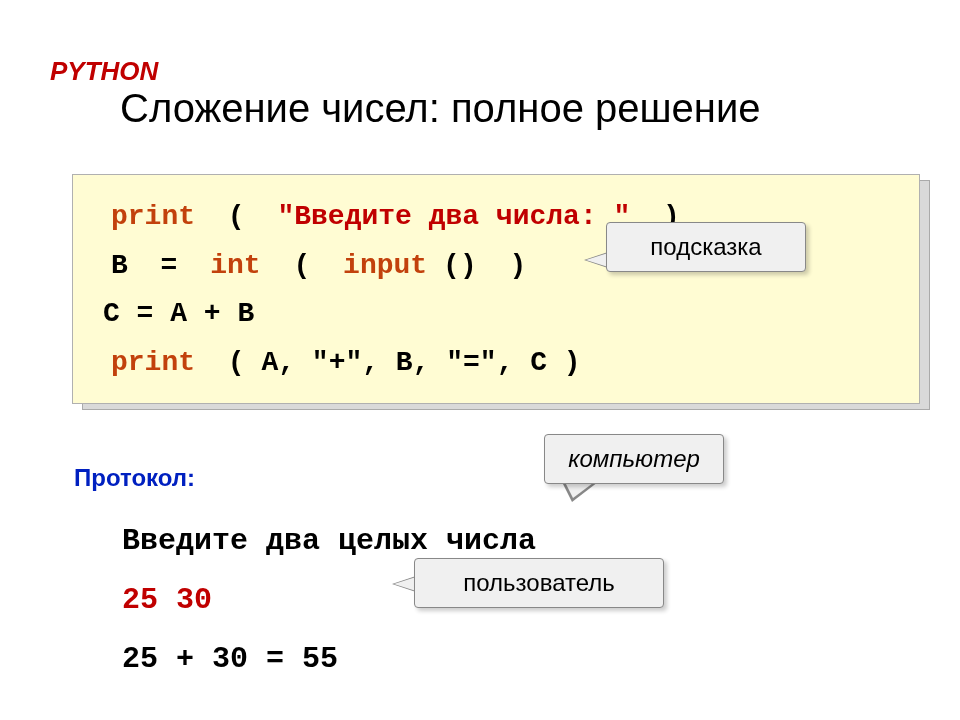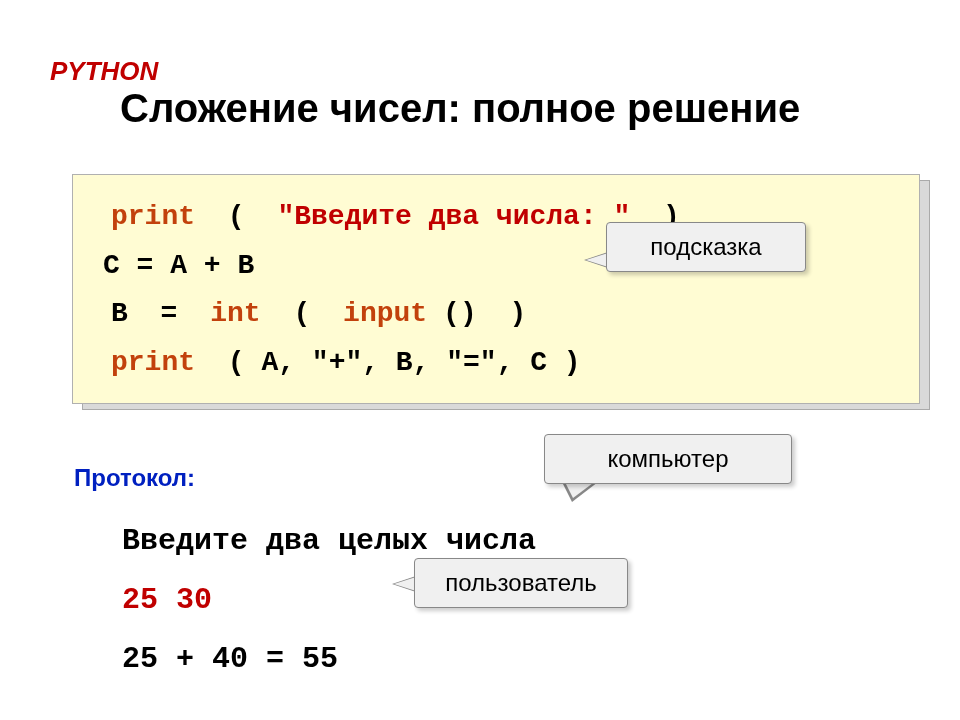--- a/index.html
+++ b/index.html
@@ -19,21 +19,21 @@
       font-size: 26px;
       font-weight: bold;
       font-style: italic;
     }
     .title {
       position: absolute;
       top: 62px;
       left: 96px;
       font-size: 40px;
       color: #000;
-      font-weight: 700;
+      font-weight: 400;
     }
     .code-box-shadow {
       position: absolute;
       top: 156px;
       left: 58px;
       width: 848px;
       height: 230px;
       background: #d9d9d9;
       border: 1px solid #aaa;
     }
@@ -91,21 +91,21 @@
 
     .protocol-label {
       position: absolute;
       top: 440px;
       left: 50px;
       color: #0020c0;
       font-size: 24px;
       font-weight: bold;
     }
 
-    .callout2 { top: 410px; left: 520px; width: 248px; }
+    .callout2 { top: 410px; left: 520px; width: 180px; font-style: italic; }
     .tail2 {
       top: 458px; left: 538px;
       border-left: 10px solid transparent;
       border-right: 26px solid transparent;
       border-top: 20px solid #888;
     }
     .tail2::after {
       content: "";
       position: absolute;
       top: -22px; left: -8px;
@@ -119,21 +119,21 @@
       top: 484px;
       left: 90px;
       font-family: Liberation Mono, monospace;
       font-size: 30px;
       font-weight: bold;
       line-height: 1.7;
     }
     .out-line { white-space: pre; }
     .out-red { color: #c00000; }
     
-    .callout3 { top: 534px; left: 390px; width: 214px; }
+    .callout3 { top: 534px; left: 390px; width: 250px; }
     .tail3 {
       top: 552px; left: 368px;
       border-top: 8px solid transparent;
       border-bottom: 8px solid transparent;
       border-right: 24px solid #888;
     }
     .tail3::after {
       content: "";
       position: absolute;
       top: -7px; left: 2px;
@@ -144,33 +144,33 @@
   </style>
 </head>
 <body>
 
 <div class="header-python">PYTHON</div>
 <div class="title">Сложение чисел: полное решение</div>
 
 <div class="code-box-shadow"></div>
 <div class="code-box">
   <div class="code-line"><span class="kw-blue">print</span><span class="plain"> ( </span><span class="kw-red">"Введите два числа: "</span><span class="plain"> )</span></div>
+  <div class="code-line"><span class="plain">B</span><span class="plain"> = </span><span class="kw-blue">int</span><span class="plain"> ( </span><span class="kw-blue">input</span><span class="plain">()</span><span class="plain"> )</span></div>
   <div class="code-line plain">C = A + B</div>
-  <div class="code-line"><span class="plain">B</span><span class="plain"> = </span><span class="kw-blue">int</span><span class="plain"> ( </span><span class="kw-blue">input</span><span class="plain">()</span><span class="plain"> )</span></div>
   <div class="code-line"><span class="kw-blue">print</span><span class="plain"> ( A, "+", B, "=", C )</span></div>
 </div>
 
 <div class="callout-tail tail1"></div>
 <div class="callout callout1">подсказка</div>
 
 <div class="protocol-label">Протокол:</div>
 
 <div class="callout-tail tail2"></div>
 <div class="callout callout2">компьютер</div>
 
 <div class="output">
   <div class="out-line">Введите два целых числа</div>
   <div class="out-line out-red">25 30</div>
-  <div class="out-line">25 + 40 = 55</div>
+  <div class="out-line">25 + 30 = 55</div>
 </div>
 
 <div class="callout-tail tail3"></div>
 <div class="callout callout3">пользователь</div>
 
 </body></html>

